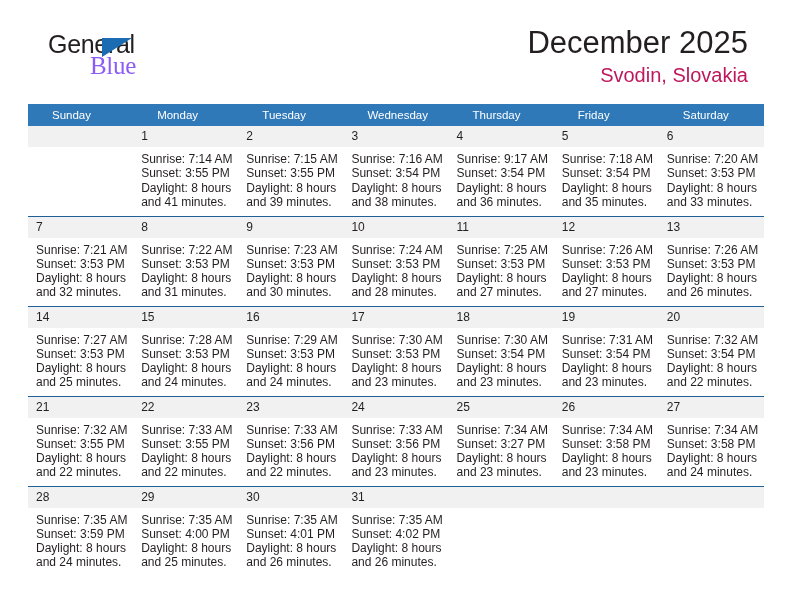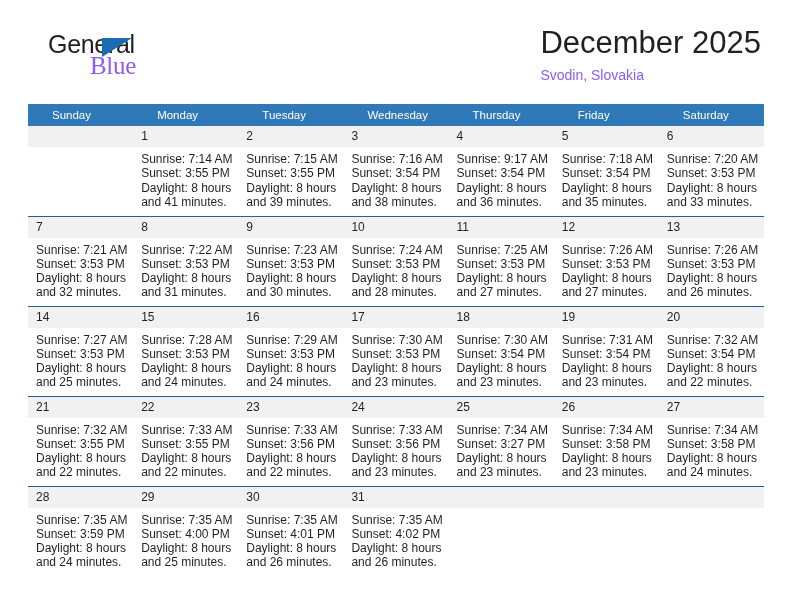--- a/index.html
+++ b/index.html
@@ -63,34 +63,34 @@
     top: 24px;
     font-size: 25px;
     letter-spacing: -0.3px;
     color: #8b5cf6;
     font-family: Liberation Serif, serif;
     text-align: center;
   }
 
   .title-block {
     position: absolute;
-    right: 3px;
+    right: 16px;
     top: -4px;
-    text-align: left;
+    text-align: right;
     margin-left: 25px;
   }
   .cal-title {
     font-size: 31px;
     color: #231f20;
     line-height: 38px;
     white-space: nowrap;
   }
   .cal-subtitle {
-    font-size: 14px;
-    color: #8b5cf6;
+    font-size: 20px;
+    color: #be185d;
     line-height: 22px;
     margin-top: 2px;
     white-space: nowrap;
   }
 
   
   .calendar {
     position: absolute;
     left: 28px;
     top: 104px;

